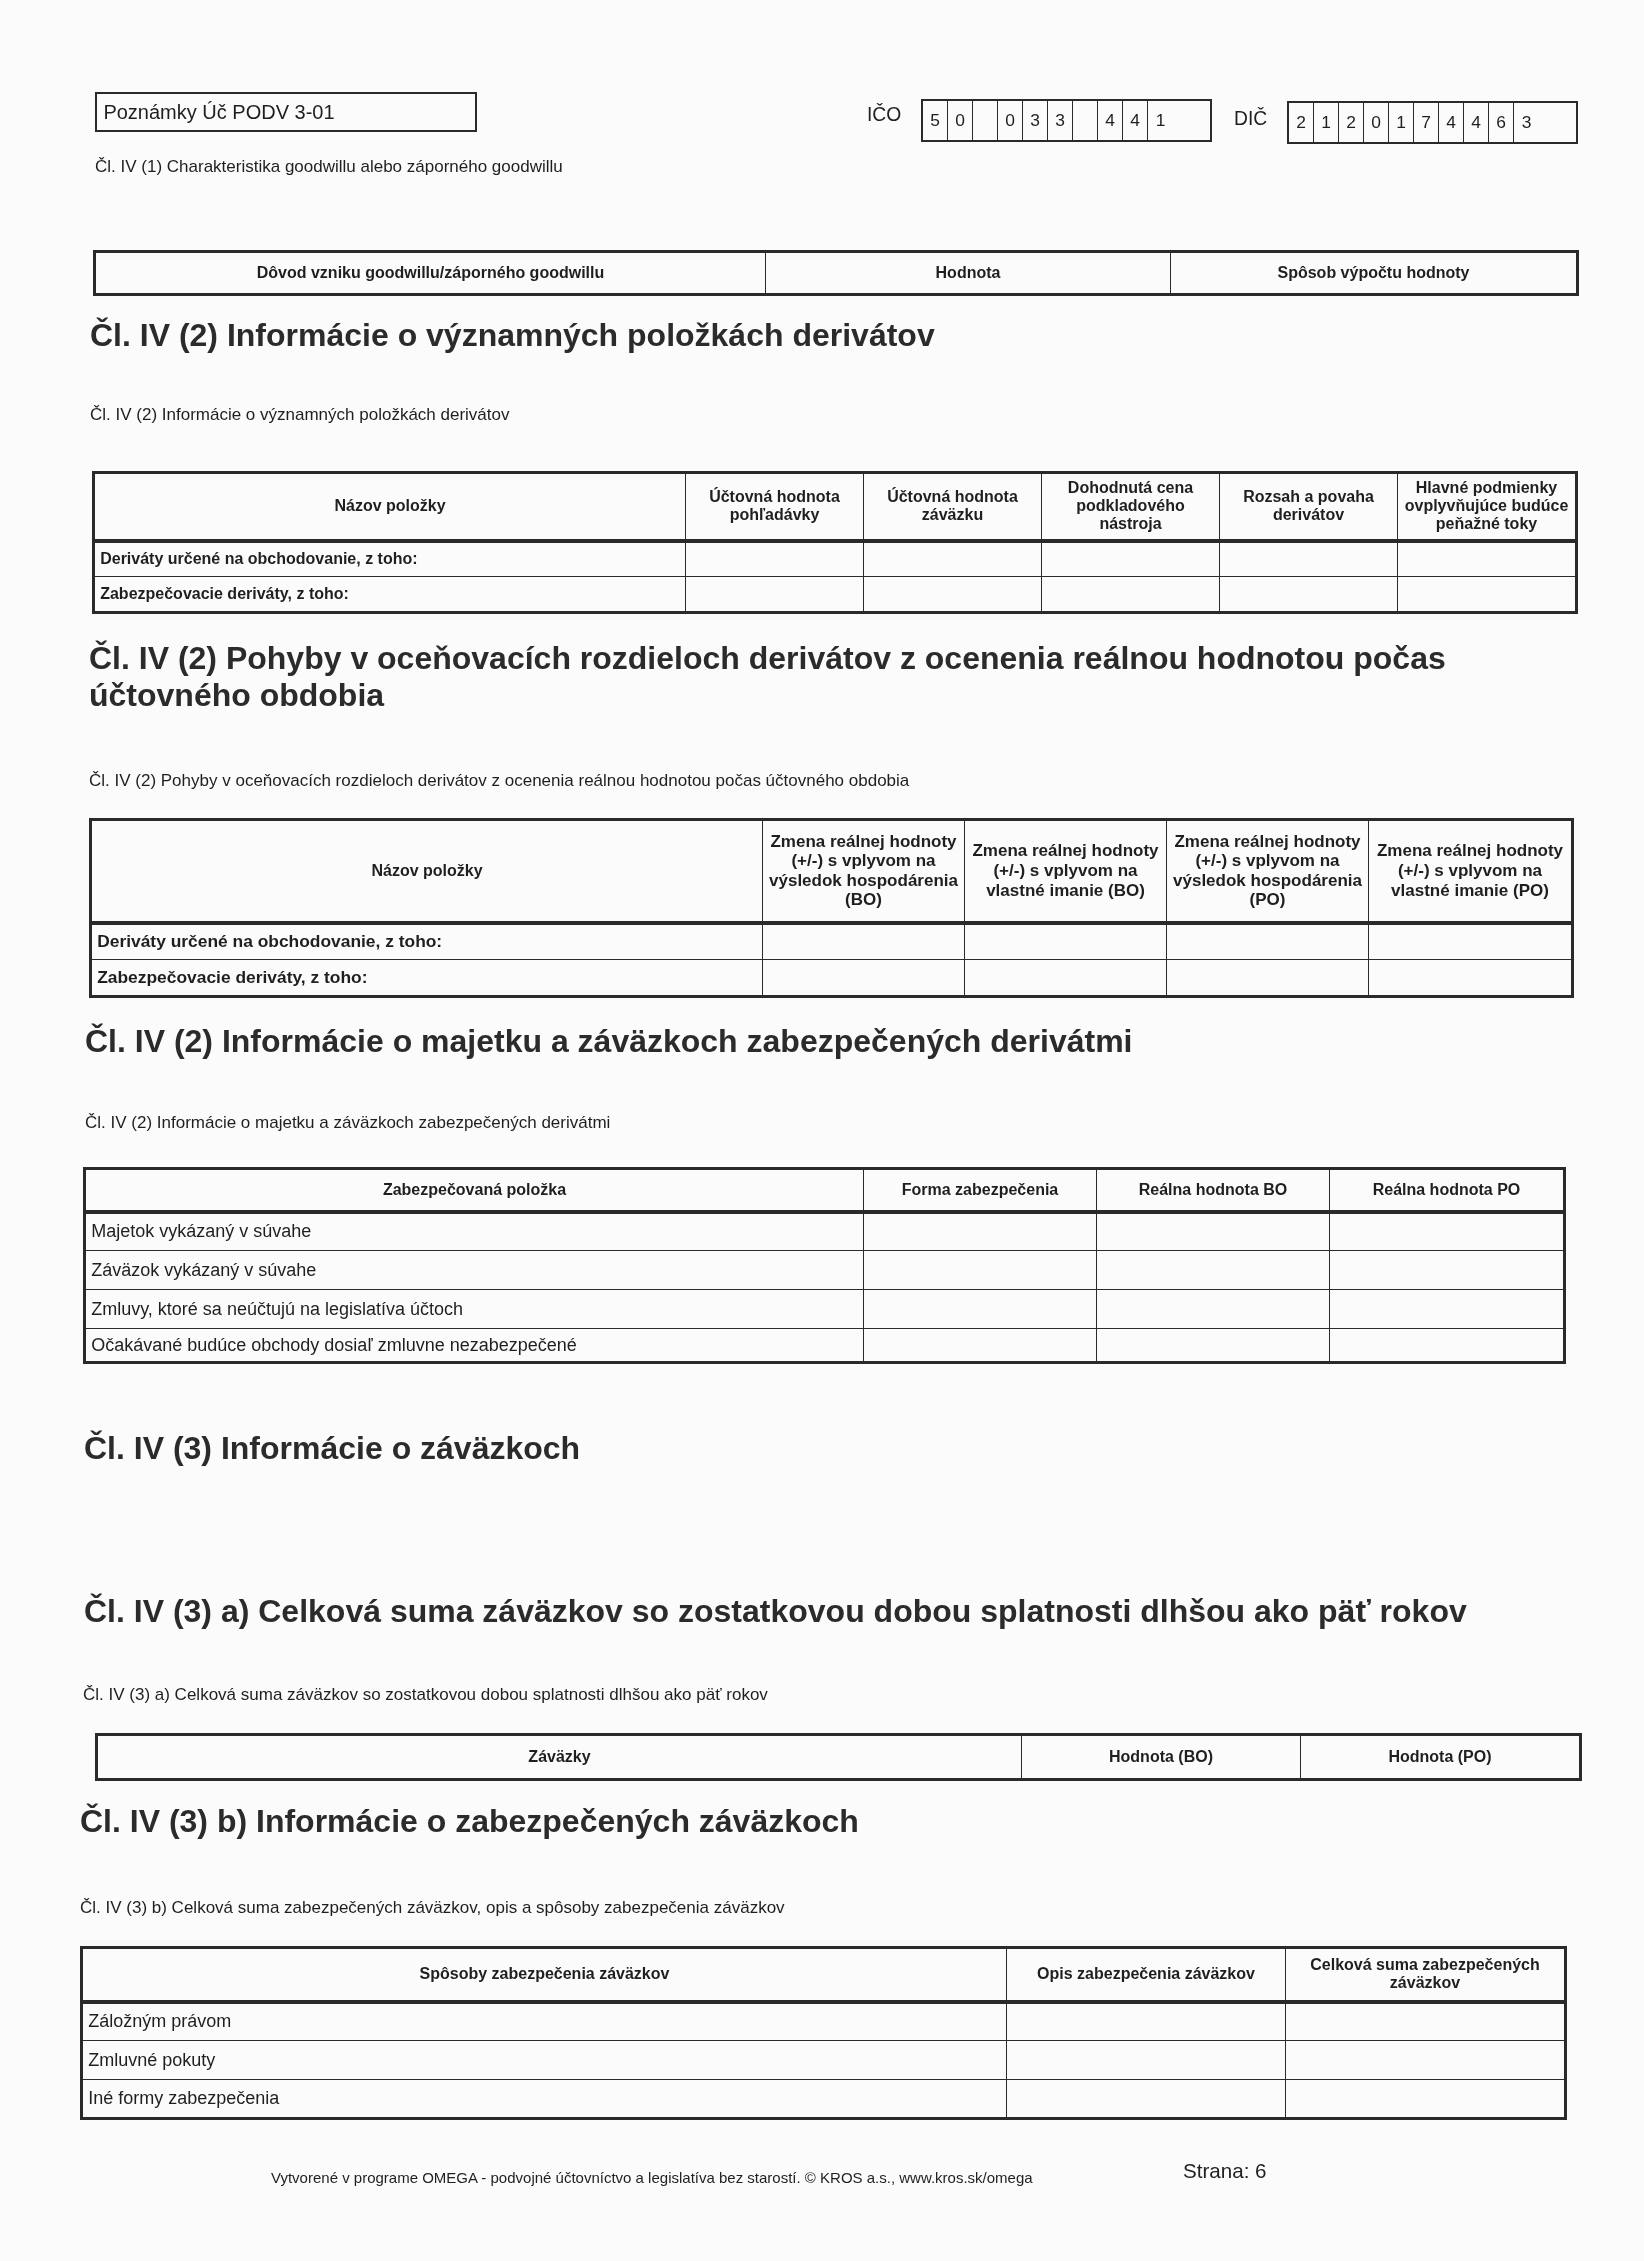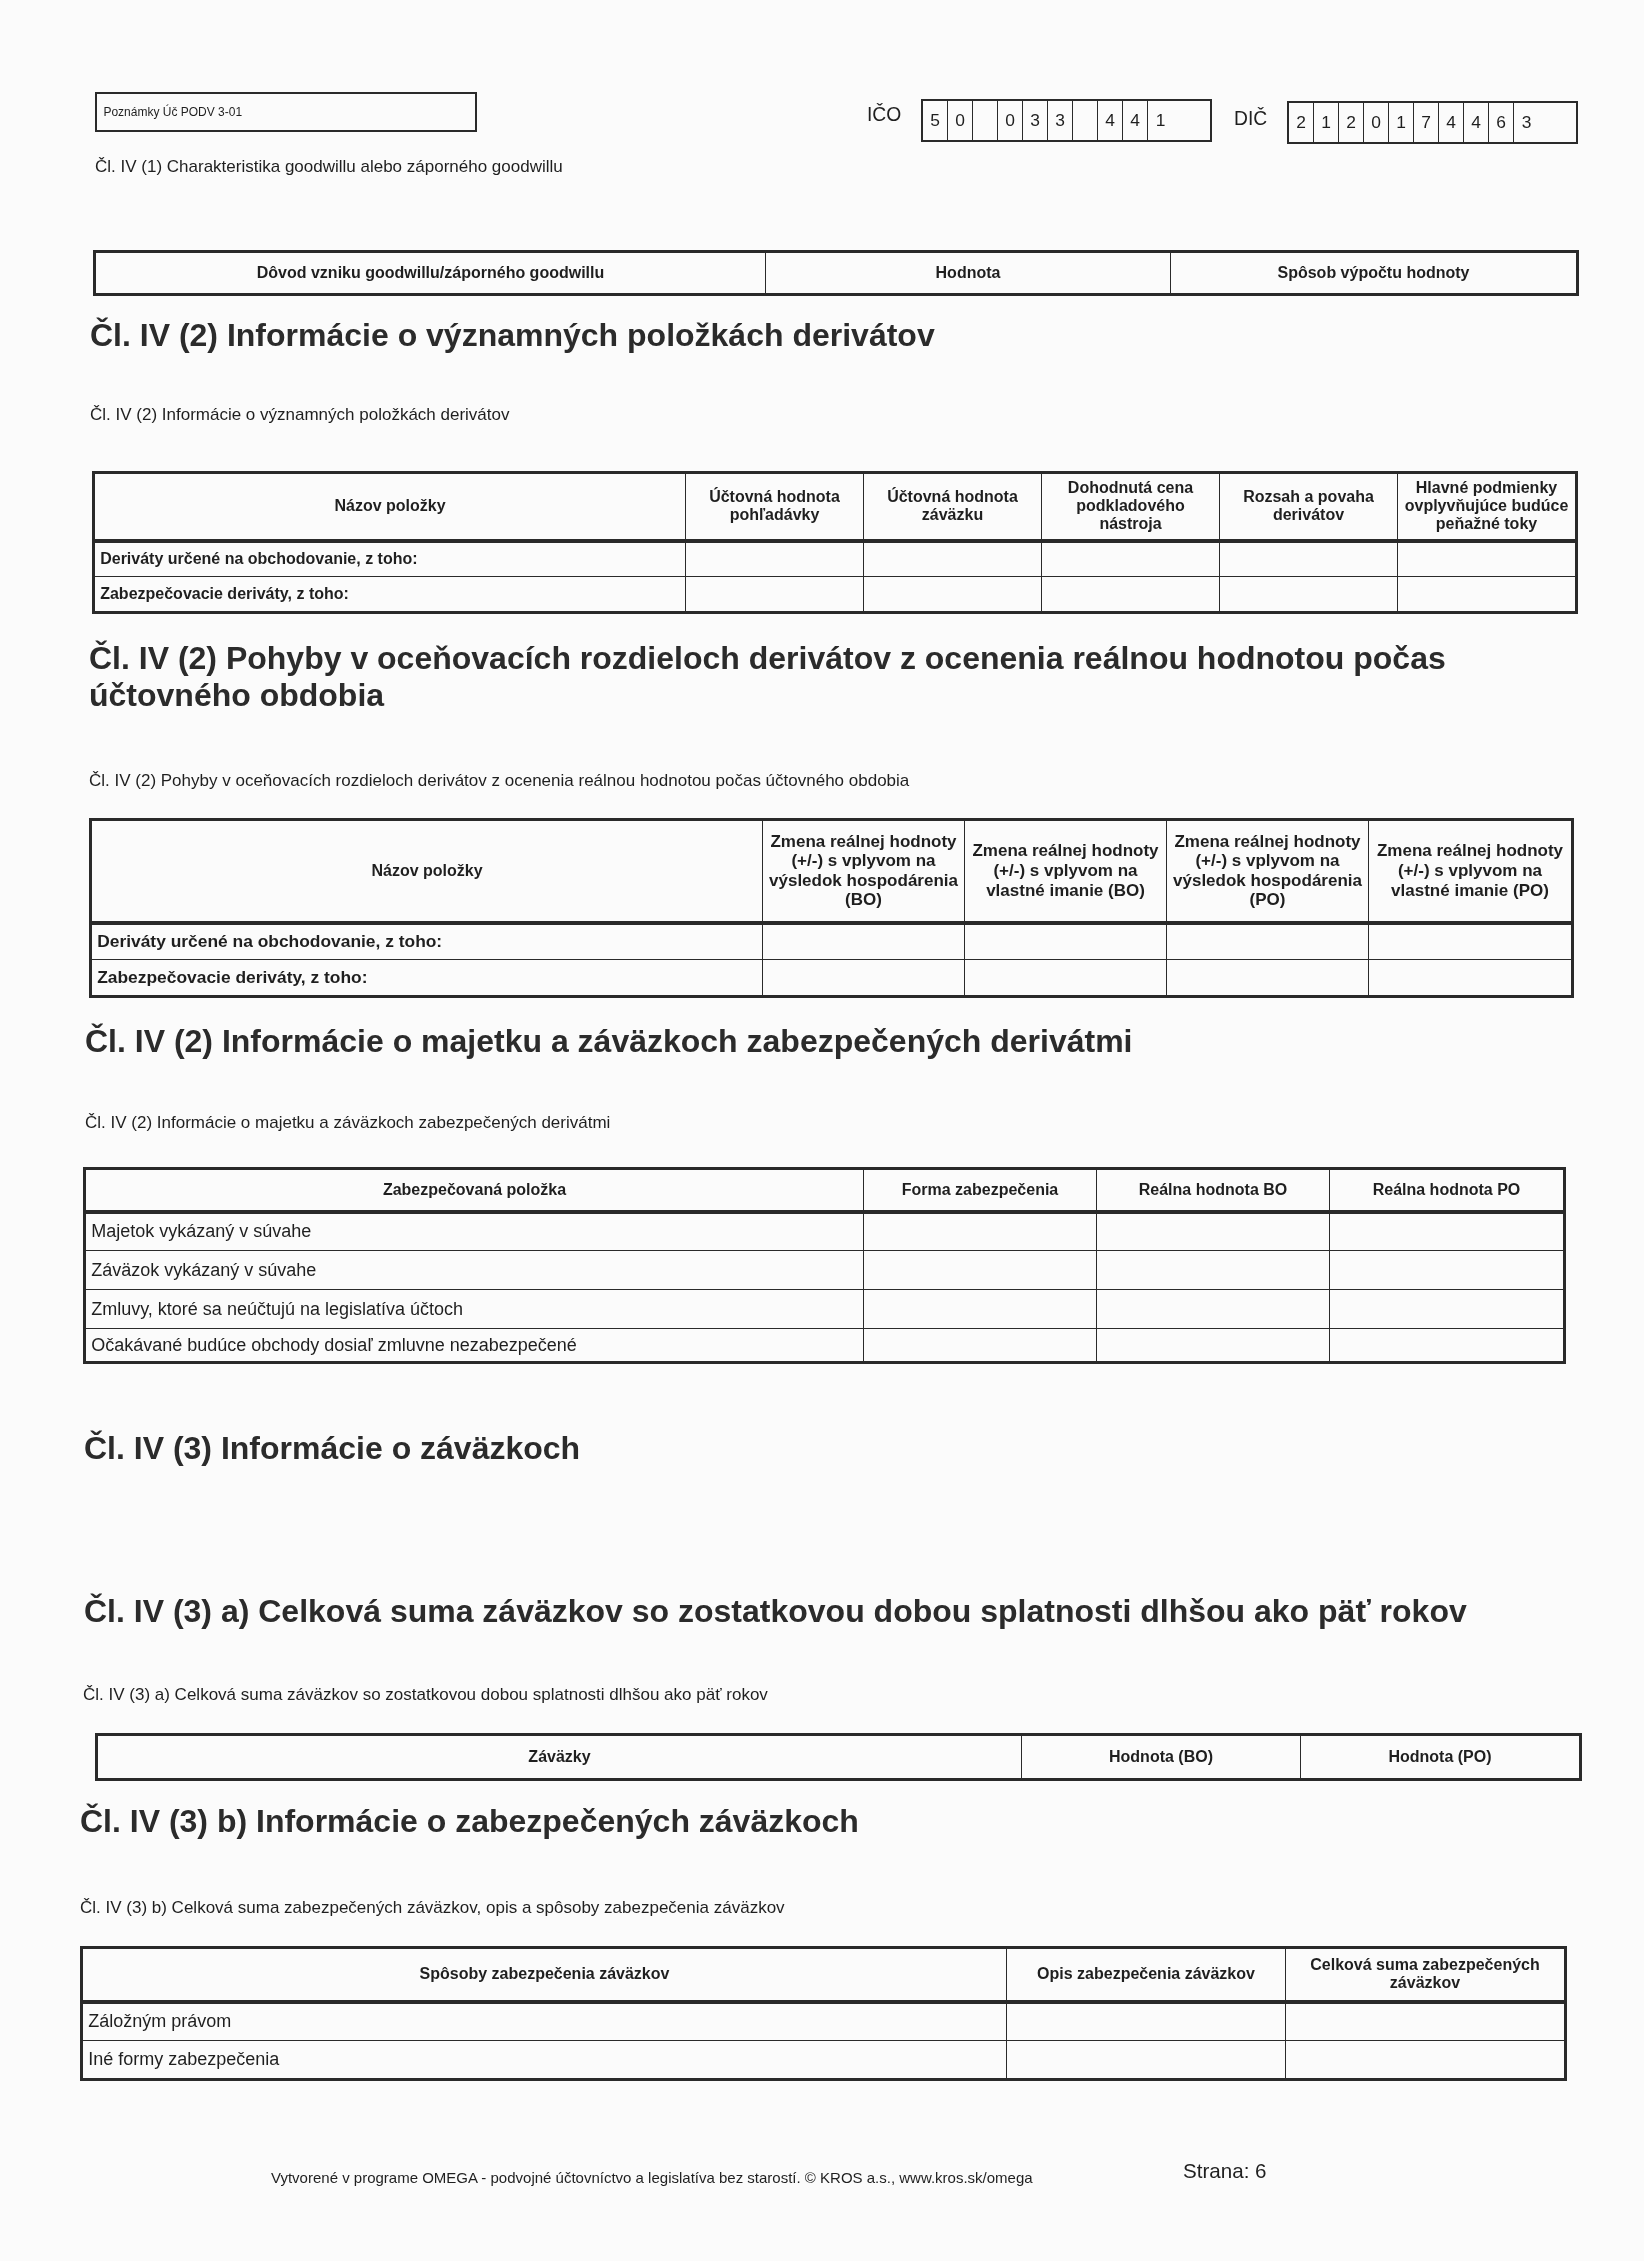--- a/index.html
+++ b/index.html
@@ -5,21 +5,21 @@
   html, body { margin: 0; padding: 0; }
   body {
     width: 1644px; height: 2261px; position: relative; overflow: hidden;
     background: #fbfbfb; color: #1f1f1f;
     font-family: "Liberation Sans", sans-serif;
   }
   .abs { position: absolute; }
   .form-box {
     left: 95px; top: 92px; width: 382px; height: 40px;
     border: 2.6px solid #2a2a2a; box-sizing: border-box;
-    font-size: 12px; display: flex; align-items: center; padding-left: 6.4px;
+    font-size: 20px; display: flex; align-items: center; padding-left: 6.4px;
   }
   .small { font-size: 17px; }
   .h1 { font-size: 32px; font-weight: bold; color: #2b2b2b; line-height: 1.15; }
   .idlabel { font-size: 19.3px; font-weight: normal; }
   .digits { display: flex; border: 2.6px solid #2a2a2a; height: 43px; box-sizing: border-box; }
   .digits .d {
     width: 25px; border-right: 1.9px solid #2a2a2a; box-sizing: border-box;
     display: flex; align-items: center; justify-content: center; font-size: 17.4px;
   }
   .digits .d:last-child { border-right: none; }
@@ -247,20 +247,25 @@
     <th>Opis zabezpečenia záväzkov</th>
     <th>Celková suma zabezpečených záväzkov</th>
   </tr>
     </thead>
   <tbody>
     <tr style="height:39px;">
       <td class="lbl" style="font-size:18px;">Záložným právom</td>
       <td></td>
       <td></td>
     </tr>
+    <tr style="height:39px;">
+      <td class="lbl" style="font-size:18px;">Zmluvné pokuty</td>
+      <td></td>
+      <td></td>
+    </tr>
     <tr style="height:39px;margin-left:24px;">
       <td class="lbl" style="font-size:18px;">Iné formy zabezpečenia</td>
       <td></td>
       <td></td>
     </tr>
   </tbody>
 </table>
 
 <div class="abs footer" style="left:271px; top:2169px;">Vytvorené v programe OMEGA - podvojné účtovníctvo a legislatíva bez starostí.  © KROS a.s., www.kros.sk/omega</div>
 <div class="abs page" style="left:1183px; top:2159px;">Strana: 6</div>

